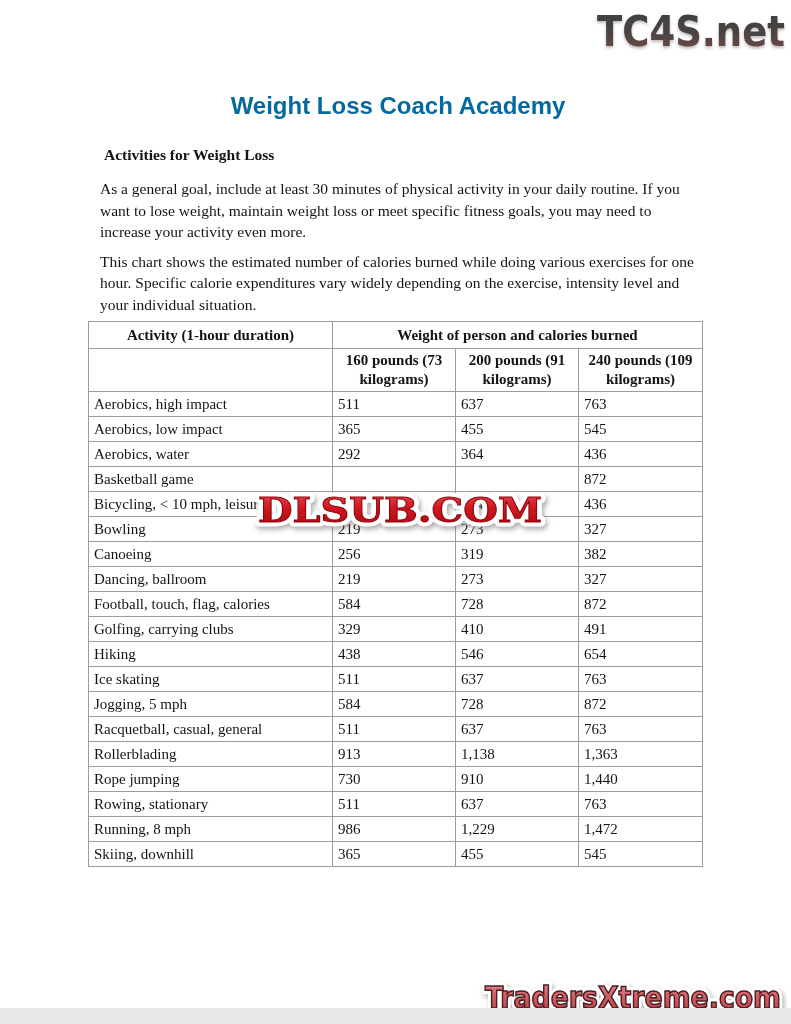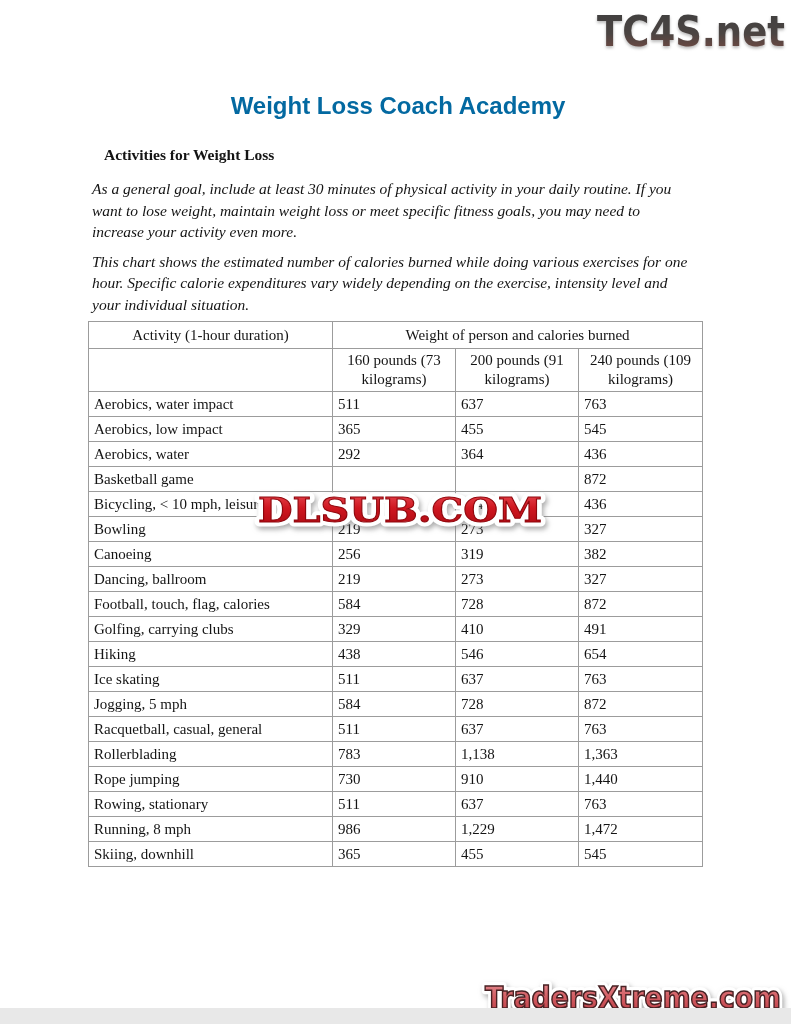--- a/index.html
+++ b/index.html
@@ -28,41 +28,40 @@
     line-height: 27px;
     color: #0369a1;
   }
   .section-heading {
     margin: 25px 0 0 12px;
     font-size: 15.5px;
     font-weight: bold;
     line-height: 21px;
   }
   .para {
-    margin: 13px 0 0 0;
+    margin: 13px 0 0 8px;
     font-size: 15.5px;
     line-height: 21.5px;
     white-space: pre-line;
-    font-style: italic;
   }
   .para + .para { margin-top: 8px; }
 
   table.calories {
     margin: 6px 0 0 -4px;
     border-collapse: collapse;
     table-layout: fixed;
     width: 614px;
   }
   table.calories th, table.calories td {
     border: 1px solid #9c9c9c;
     overflow: hidden;
   }
   table.calories thead th {
     font-size: 15px;
-    font-weight: normal;
+    font-weight: bold;
     text-align: center;
     vertical-align: middle;
     padding: 1px 4px;
     line-height: 19px;
   }
   tr.head-row-1 th { height: 24px; }
   tr.head-row-2 th { height: 40px; }
   table.calories td {
     font-size: 15px;
     font-weight: normal;
@@ -128,21 +127,21 @@
         <tr class="head-row-2">
           <th></th>
           <th>160 pounds (73 kilograms)</th>
           <th>200 pounds (91 kilograms)</th>
           <th>240 pounds (109 kilograms)</th>
         </tr>
       </thead>
       <tbody>
 
           <tr>
-            <td>Aerobics, water impact</td>
+            <td>Aerobics, high impact</td>
             <td>511</td>
             <td>637</td>
             <td>763</td>
           </tr>
 
           <tr>
             <td>Aerobics, low impact</td>
             <td>365</td>
             <td>455</td>
             <td>545</td>
@@ -228,21 +227,21 @@
 
           <tr>
             <td>Racquetball, casual, general</td>
             <td>511</td>
             <td>637</td>
             <td>763</td>
           </tr>
 
           <tr>
             <td>Rollerblading</td>
-            <td>783</td>
+            <td>913</td>
             <td>1,138</td>
             <td>1,363</td>
           </tr>
 
           <tr>
             <td>Rope jumping</td>
             <td>730</td>
             <td>910</td>
             <td>1,440</td>
           </tr>

